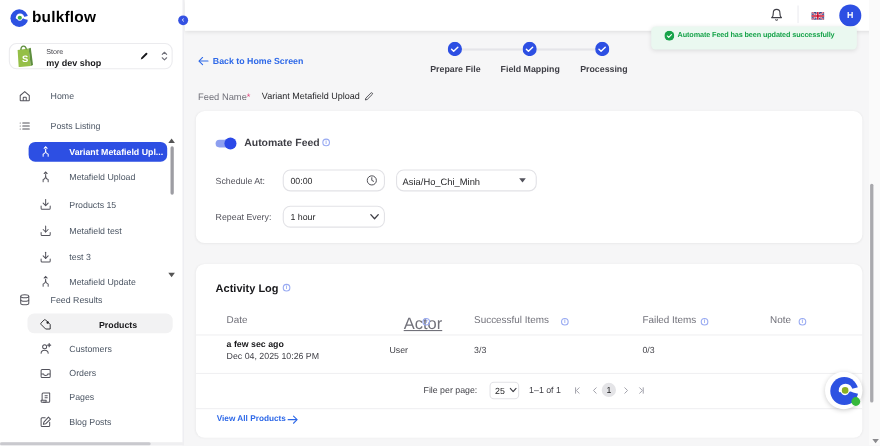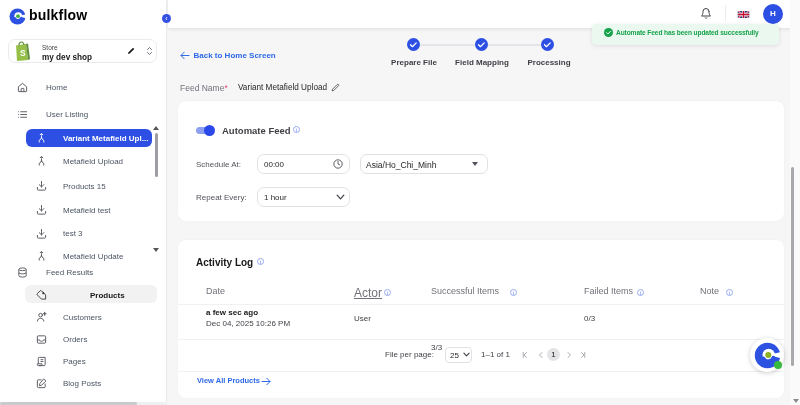--- a/index.html
+++ b/index.html
@@ -64,21 +64,21 @@
 <div class="abs menutext" style="left:46px;top:83px;">Home</div>
 
 <svg class="abs" style="left:17px;top:109px;" width="11" height="11" viewBox="0 0 24 24" fill="none" stroke="#52525b" stroke-width="2" stroke-linecap="round">
     <path d="M8 6 h13"></path>
     <path d="M8 12 h13"></path>
     <path d="M8 18 h13"></path>
     <path d="M3 6 h.01"></path>
     <path d="M3 12 h.01"></path>
     <path d="M3 18 h.01"></path>
   </svg>
-<div class="abs menutext" style="left:46px;top:110px;">User Listing</div>
+<div class="abs menutext" style="left:46px;top:110px;">Posts Listing</div>
 
 <div class="abs selpill" style="left:26px;top:129px;width:126px;height:18px;"></div>
 <svg class="abs" style="left:36px;top:132px;" width="11" height="12" viewBox="0 0 24 24" fill="none" stroke="#fff" stroke-width="2" stroke-linecap="round">
     <path d="M12 7 v4"></path>
     <path d="M12 11 Q12 15 7 17 L7 21"></path>
     <path d="M12 11 Q12 15 17 17 L17 21"></path>
     <path d="M9 5 L12 2 L15 5" fill="#fff"></path>
   </svg>
 <div class="abs" style="left:63px;top:133.5px;font-size:8px;color:#fff;font-weight:bold;">Variant Metafield Upl...</div>
 
@@ -240,34 +240,34 @@
 <div class="abs" style="left:264px;top:193px;font-size:8px;color:#27272a;">1 hour</div>
 <svg class="abs" style="left:336px;top:194px;" width="9" height="6" viewBox="0 0 12 8" fill="none" stroke="#3f3f46" stroke-width="1.6" stroke-linecap="round" stroke-linejoin="round">
     <path d="M1.5 1.5 L6 6.5 L10.5 1.5"></path>
   </svg>
 
 <div class="abs card" style="left:178px;top:240px;width:606px;height:158px;"></div>
 <div class="abs" style="left:196px;top:256.5px;font-size:10px;font-weight:bold;color:#18181b;text-align:right;">Activity Log</div>
 <div class="abs ifo" style="left:257px;top:258px;">i</div>
 
 <div class="abs" style="left:206px;top:286px;font-size:9px;color:#71717a;">Date</div>
-<div class="abs" style="left:354px;top:286px;font-size:12px;color:#71717a;text-decoration:underline;">Actor</div>
+<div class="abs" style="left:367px;top:286px;font-size:15px;color:#71717a;text-decoration:underline;">Actor</div>
 <div class="abs ifo" style="left:384px;top:289px;">i</div>
 <div class="abs" style="left:431px;top:286px;font-size:9px;color:#71717a;">Successful Items</div>
 <div class="abs ifo" style="left:510px;top:289px;">i</div>
 <div class="abs" style="left:584px;top:286px;font-size:9px;color:#71717a;">Failed Items</div>
 <div class="abs ifo" style="left:637px;top:289px;">i</div>
 <div class="abs" style="left:700px;top:286px;font-size:9px;color:#71717a;">Note</div>
 <div class="abs ifo" style="left:726px;top:289px;">i</div>
 <div class="abs" style="left:178px;top:304px;width:606px;height:1px;background:#f0f0f2;"></div>
 
 <div class="abs" style="left:206px;top:307.5px;font-size:8px;font-weight:bold;color:#18181b;">a few sec ago</div>
 <div class="abs" style="left:206px;top:318.5px;font-size:8px;color:#3f3f46;">Dec 04, 2025 10:26 PM</div>
 <div class="abs" style="left:354px;top:313.5px;font-size:8px;color:#3f3f46;">User</div>
-<div class="abs" style="left:431px;top:313.5px;font-size:8px;color:#3f3f46;margin-top:29px;">3/3</div>
+<div class="abs" style="left:431px;top:313.5px;font-size:8px;color:#3f3f46;">3/3</div>
 <div class="abs" style="left:584px;top:313.5px;font-size:8px;color:#3f3f46;">0/3</div>
 <div class="abs" style="left:178px;top:339px;width:606px;height:1px;background:#f0f0f2;"></div>
 
 <div class="abs" style="left:385px;top:350px;font-size:8px;color:#3f3f46;">File per page:</div>
 <div class="abs inp" style="left:445px;top:347px;width:27px;height:16px;border-radius:4px;"></div>
 <div class="abs" style="left:450px;top:350.5px;font-size:8px;color:#27272a;">25</div>
 <svg class="abs" style="left:463px;top:352px;" width="7" height="5" viewBox="0 0 12 8" fill="none" stroke="#3f3f46" stroke-width="1.8" stroke-linecap="round" stroke-linejoin="round">
     <path d="M1.5 1.5 L6 6.5 L10.5 1.5"></path>
   </svg>
 <div class="abs" style="left:481px;top:350px;font-size:8px;color:#3f3f46;">1–1 of 1</div>

